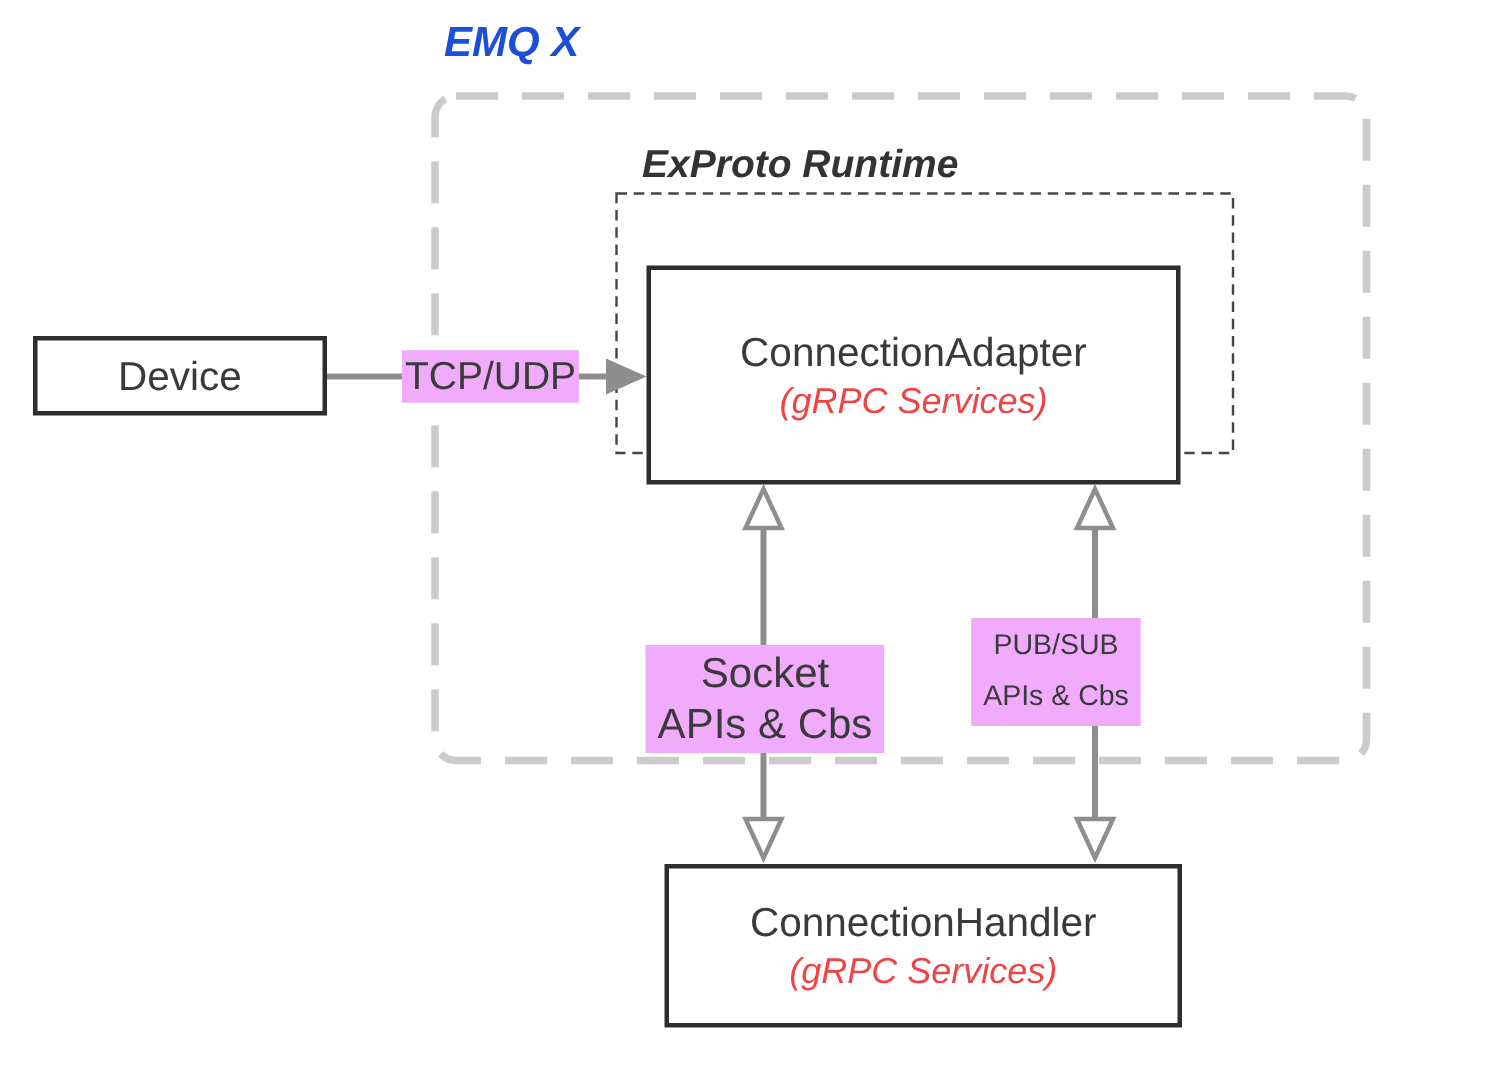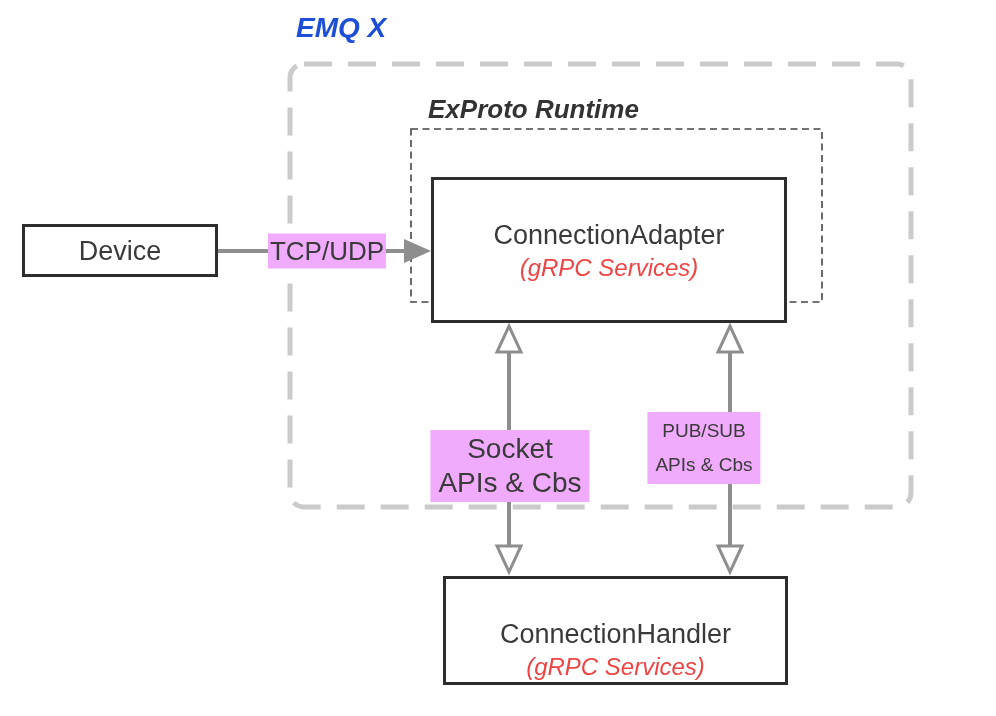--- a/index.html
+++ b/index.html
@@ -45,21 +45,20 @@
     left: 431px;
     top: 177px;
     width: 356px;
     height: 146px;
   }
   .box-handler {
     left: 443px;
     top: 576px;
     width: 345px;
     height: 109px;
-    justify-content: flex-end;
   }
   .box-title {
     font-size: 27px;
     line-height: 34px;
     color: #3a3a3a;
   }
   .box-subtitle {
     font-size: 24px;
     line-height: 31px;
     font-style: italic;

